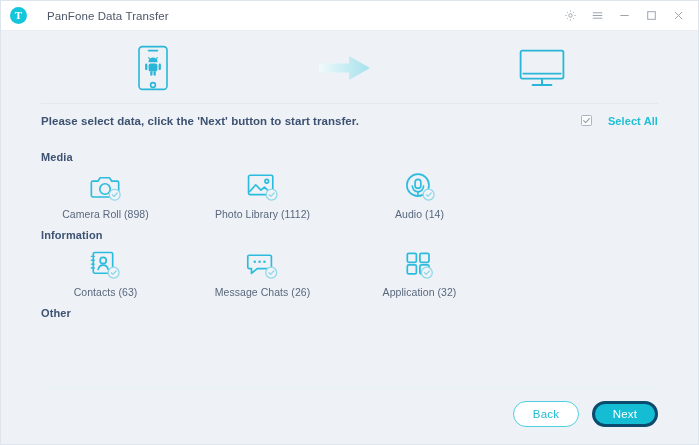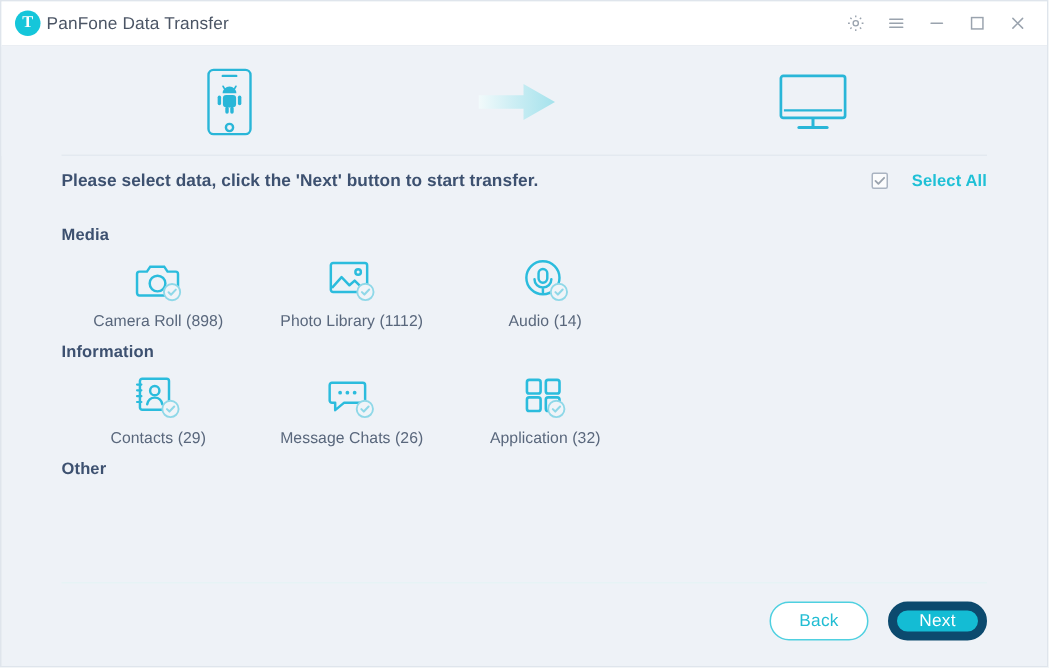--- a/index.html
+++ b/index.html
@@ -40,21 +40,21 @@
     flex: 0 0 auto;
   }
   .logo-letter {
     color: #ffffff;
     font-size: 11px;
     font-weight: bold;
     line-height: 1;
     font-family: "Liberation Serif", serif;
   }
   .app-title {
-    margin-left: 4px;
+    margin-left: 20px;
     font-size: 11.5px;
     color: #4b5565;
     letter-spacing: .1px;
     white-space: nowrap;
   }
   .win-controls {
     margin-left: auto;
     display: flex;
     align-items: center;
     gap: 12px;
@@ -137,20 +137,21 @@
   .section-title {
     font-size: 11px;
     font-weight: bold;
     color: #3d5170;
     margin-top: 9px;
     margin-bottom: 2px;
     letter-spacing: .1px;
   }
   .tiles {
     display: flex;
+    gap: 28px;
   }
   .tile {
     width: 129px;
     display: flex;
     flex-direction: column;
     align-items: center;
     padding-top: 5px;
     cursor: pointer;
   }
   .tile-icon {
@@ -201,21 +202,21 @@
   }
   .btn-back {
     width: 66px;
     background: #ffffff;
     border: 1px solid #4fd0e0;
     color: #22bdd3;
   }
   .btn-next {
     width: 66px;
     background: #14bcd4;
-    border: 6px solid #0c4a6e;
+    border: 3px solid #0c4a6e;
     color: #ffffff;
   }
 </style>
 </head>
 <body>
 
 <div class="app-window">
 
   <div class="titlebar">
     <div class="logo">
@@ -361,21 +362,21 @@
         <div class="tile-icon">
           <svg width="33" height="31" viewBox="0 0 34 32" fill="none" stroke="#2bbcdd" stroke-width="1.7">
             <rect x="4.4" y="3.6" width="20" height="21.4" rx="1.6"></rect>
             <circle cx="14.6" cy="11.8" r="3.2"></circle>
             <path d="M9.4 21.2c.6-3 2.6-4.6 5.2-4.6s4.6 1.6 5.2 4.6" stroke-linecap="round"></path>
             <path d="M2.4 7.6h3M2.4 11.6h3M2.4 15.6h3M2.4 19.6h3" stroke-linecap="round" stroke-width="1.5"></path>
             <circle cx="25.4" cy="24.4" r="5.6" fill="#f0f4f8" stroke="#8fd8e8" stroke-width="1.3"></circle>
             <path d="M23 24.5l1.7 1.7 3.3-3.5" stroke="#8fd8e8" stroke-width="1.4" stroke-linecap="round" stroke-linejoin="round"></path>
           </svg>
         </div>
-        <div class="tile-label">Contacts (29)</div>
+        <div class="tile-label">Contacts (63)</div>
       </div>
 
       <div class="tile">
         <div class="tile-icon">
           <svg width="33" height="31" viewBox="0 0 34 32" fill="none" stroke="#2bbcdd" stroke-width="1.7">
             <path d="M3.4 6.4h21.2a1.6 1.6 0 011.6 1.6v10.6a1.6 1.6 0 01-1.6 1.6h-13l-6 5v-5H3.4a1.6 1.6 0 01-1.6-1.6V8a1.6 1.6 0 011.6-1.6z" stroke-linejoin="round"></path>
             <circle cx="9" cy="13.2" r="1.3" fill="#2bbcdd" stroke="none"></circle>
             <circle cx="14" cy="13.2" r="1.3" fill="#2bbcdd" stroke="none"></circle>
             <circle cx="19" cy="13.2" r="1.3" fill="#2bbcdd" stroke="none"></circle>
             <circle cx="26" cy="24.4" r="5.6" fill="#f0f4f8" stroke="#8fd8e8" stroke-width="1.3"></circle>

